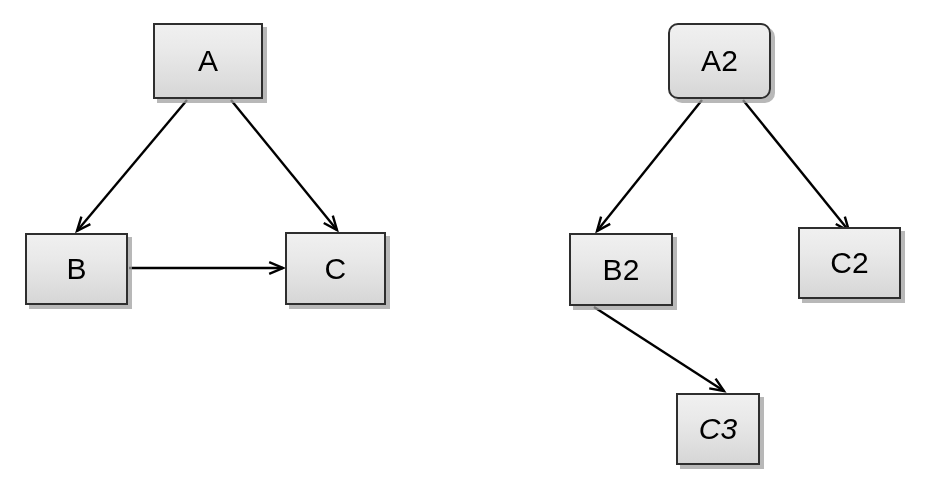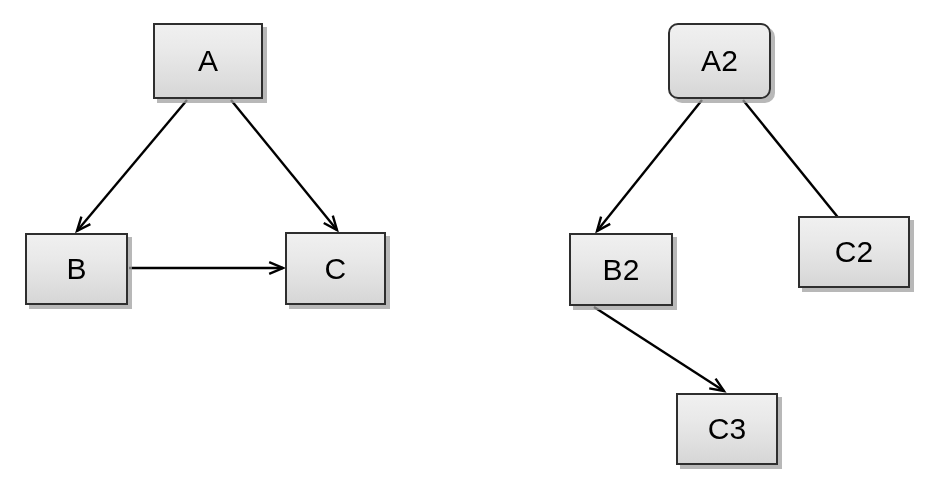--- a/index.html
+++ b/index.html
@@ -84,20 +84,20 @@
       </div>
       <div class="node" style="left: 285px; top: 232px; width: 101px; height: 73px;">
         <span class="node-label">C</span>
       </div>
       <div class="node" style="left: 668px; top: 23px; width: 103px; height: 76px; border-radius: 10px;">
         <span class="node-label">A2</span>
       </div>
       <div class="node" style="left: 569px; top: 233px; width: 104px; height: 73px;">
         <span class="node-label">B2</span>
       </div>
-      <div class="node" style="left: 798px; top: 216px; width: 112px; height: 72px;">
+      <div class="node" style="left: 798px; top: 227px; width: 103px; height: 72px;">
         <span class="node-label">C2</span>
       </div>
-      <div class="node" style="left: 676px; top: 393px; width: 102px; height: 72px;">
+      <div class="node" style="left: 676px; top: 393px; width: 84px; height: 72px; font-style: italic;">
         <span class="node-label">C3</span>
       </div>
     </div>
 </div>
 
 </body></html>

